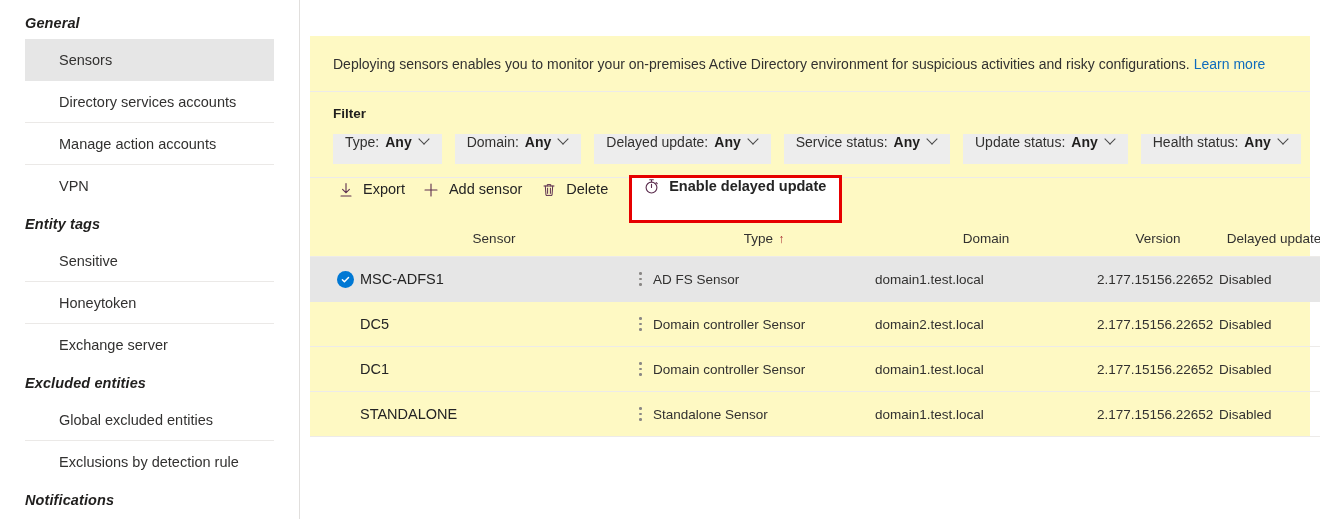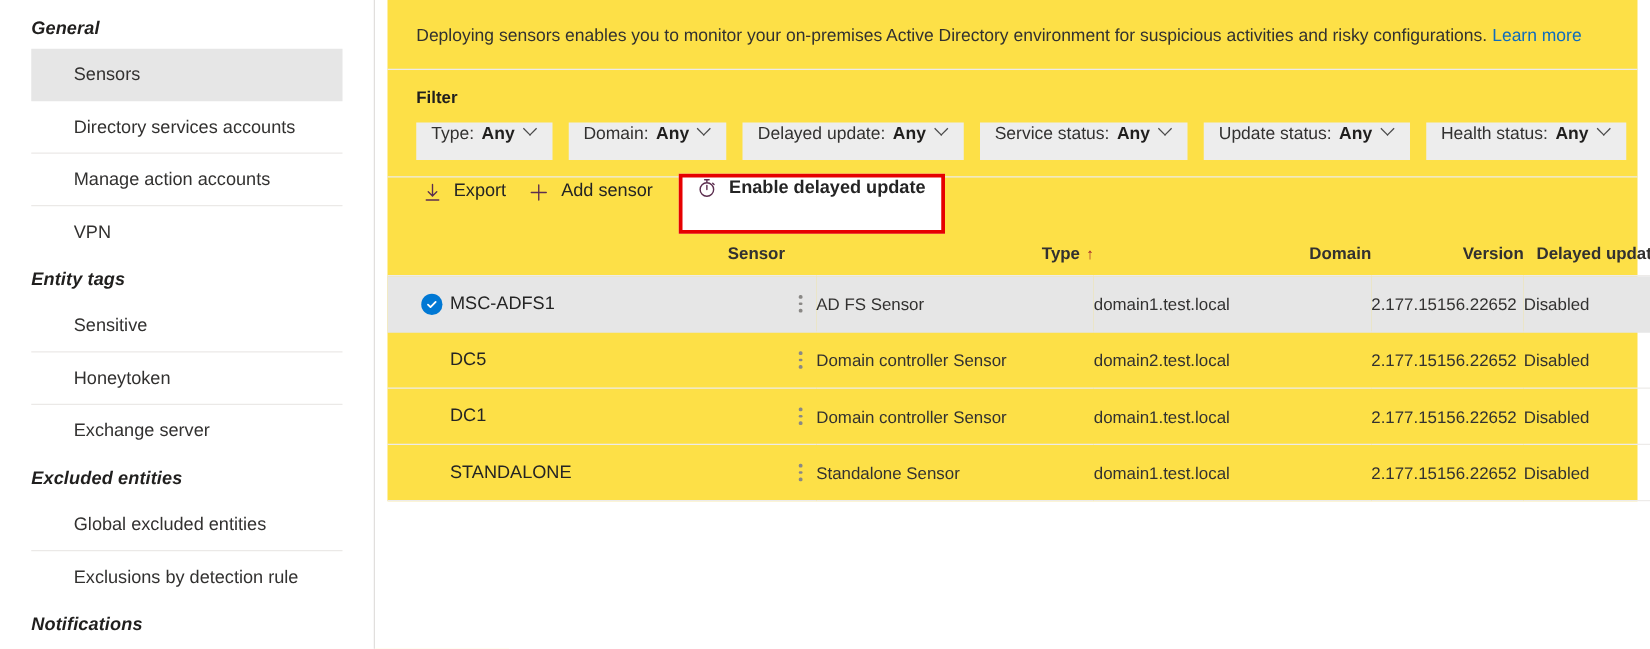--- a/index.html
+++ b/index.html
@@ -72,21 +72,22 @@
     flex: 1;
     height: 519px;
     position: relative;
     box-sizing: border-box;
     padding-left: 10px;
     overflow: hidden;
   }
   .card {
     width: 1000px;
     box-sizing: border-box;
-    background: #fde047;
+    background: #fef9c3;
+    margin-top: 36px;
   }
   .banner {
     height: 55px;
     display: flex;
     align-items: center;
     font-size: 14px;
     color: #323130;
     padding-left: 23px;
     box-sizing: border-box;
   }
@@ -184,22 +185,22 @@
   }
 
   
   .tbl {
     width: 1000px;
     border-collapse: collapse;
     table-layout: fixed;
     font-size: 13.5px;
   }
   .tbl th {
-    text-align: right;
-    font-weight: bold;
+    text-align: center;
+    font-weight: normal;
     color: #323130;
     font-size: 13.5px;
     height: 36px;
     padding: 0;
     vertical-align: middle;
     border-bottom: 1px solid #edebe9;
   }
   .tbl td {
     height: 44px;
     padding: 0;
@@ -319,20 +320,28 @@
             </span>
             <span>Export</span>
           </div>
           <div class="cmd">
             <span class="ico">
               <svg width="16" height="16" viewBox="0 0 16 16">
                 <path d="M8 2v12M2 8h12" stroke="currentColor" stroke-width="1.1" stroke-linecap="round"></path>
               </svg>
             </span>
             <span>Add sensor</span>
+          </div>
+          <div class="cmd">
+            <span class="ico">
+              <svg width="16" height="16" viewBox="0 0 16 16">
+                <path d="M3 4h10M6.2 4V2.6h3.6V4M4.3 4l.7 9.4h6l.7-9.4M6.6 6.2v5.2M9.4 6.2v5.2" stroke="currentColor" stroke-width="1" fill="none" stroke-linecap="round"></path>
+              </svg>
+            </span>
+            <span>Delete</span>
           </div>
           <div class="cmd highlighted" style="border-color: rgb(230, 0, 0);">
             <span class="ico">
               <svg width="17" height="17" viewBox="0 0 16 16">
                 <circle cx="8" cy="9" r="5.1" stroke="currentColor" stroke-width="1.05" fill="none"></circle>
                 <path d="M8 9V5.9M6.3 1.7h3.4M8 1.7v1.6M12.4 4.3l1 1" stroke="currentColor" stroke-width="1.05" fill="none" stroke-linecap="round"></path>
               </svg>
             </span>
             <span style="font-weight: bold;">Enable delayed update</span>
           </div>

